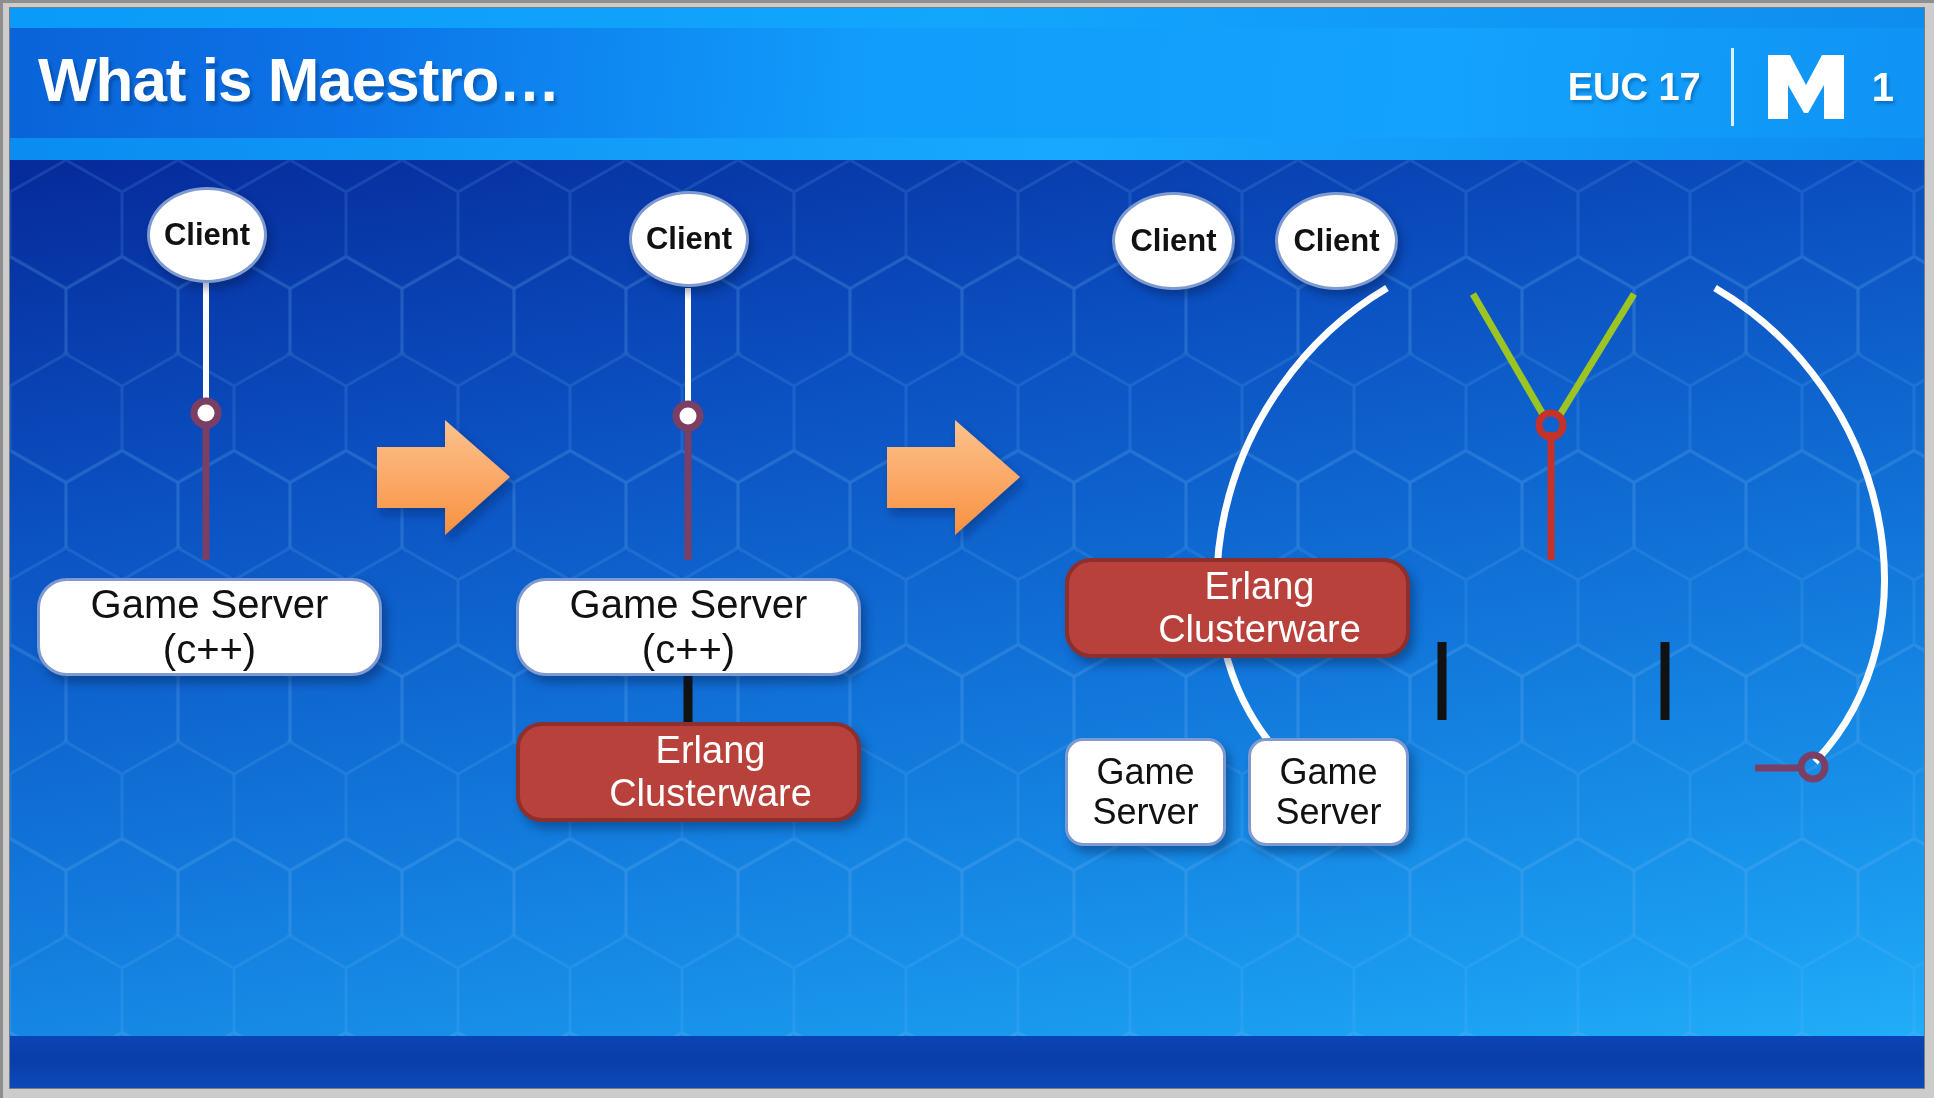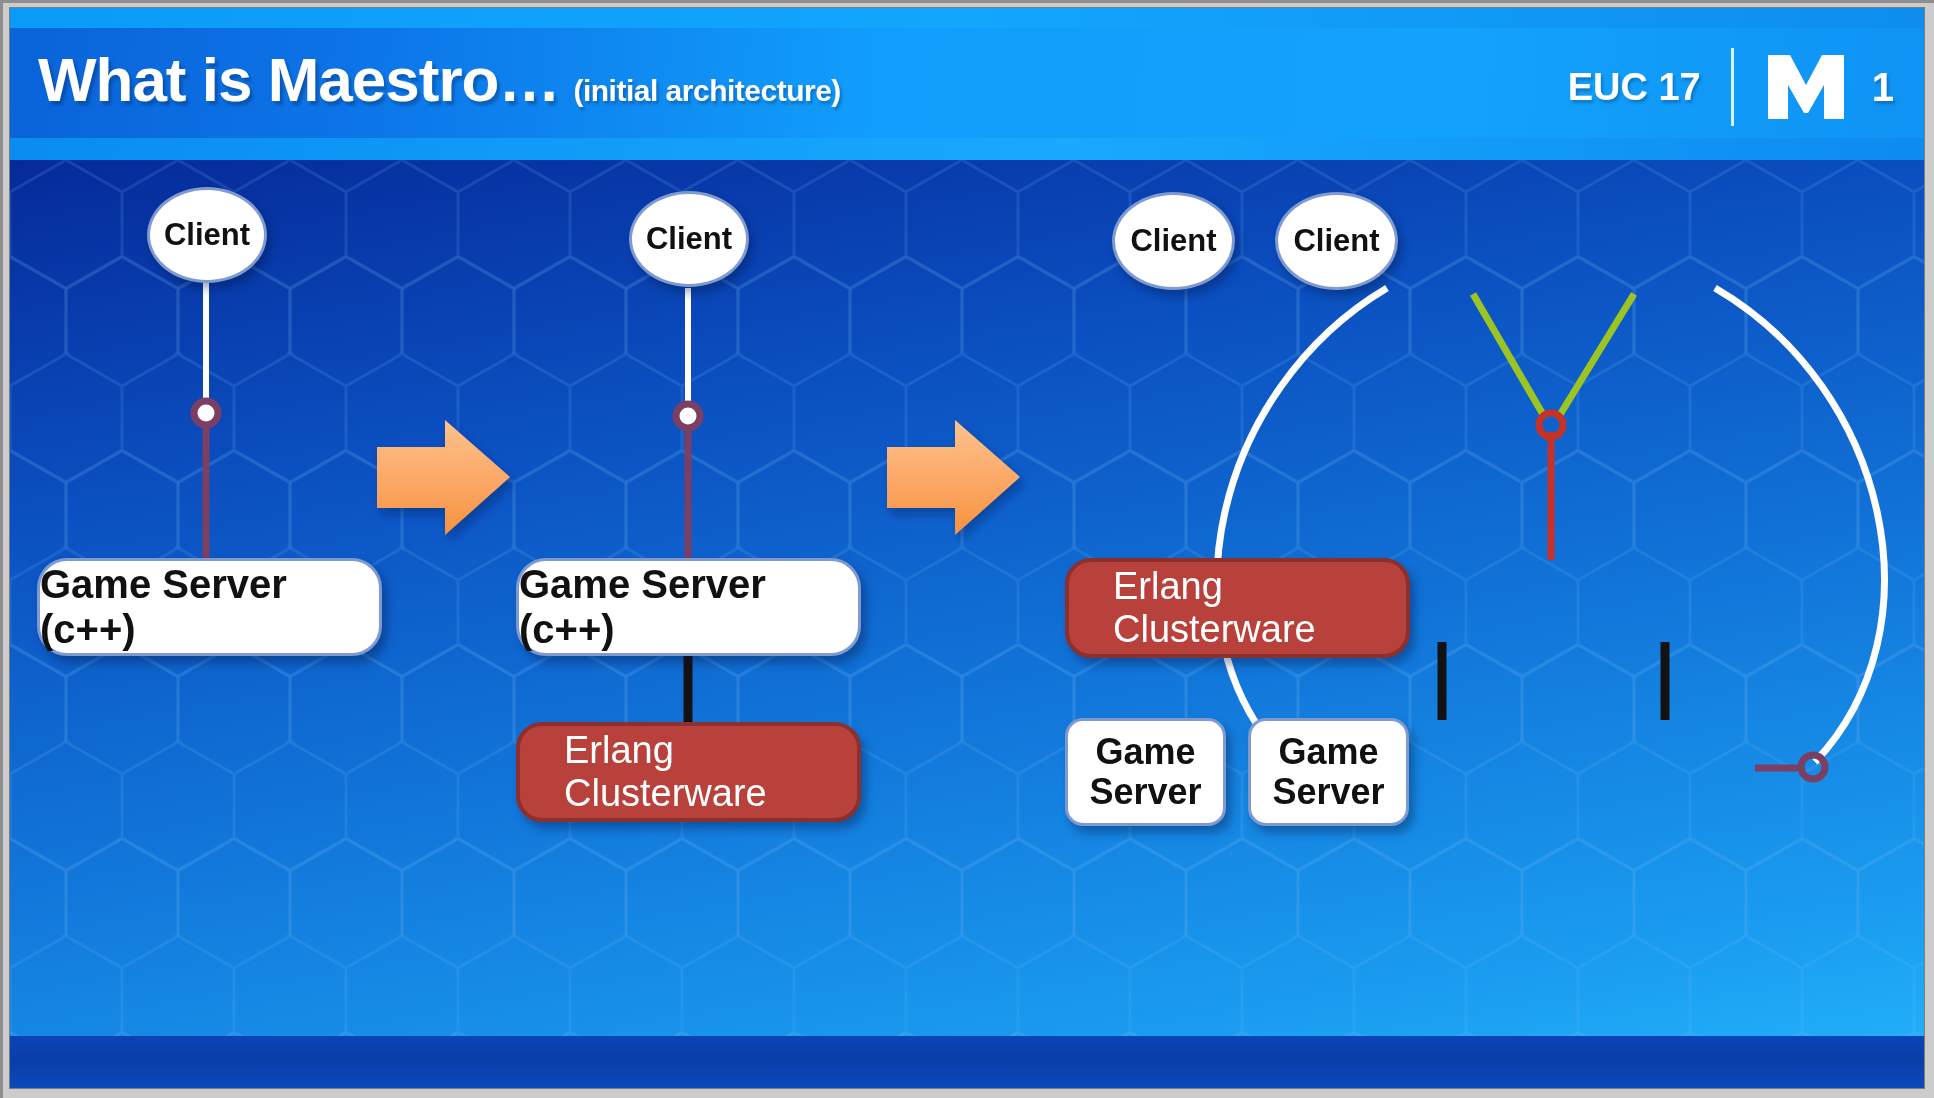--- a/index.html
+++ b/index.html
@@ -153,40 +153,42 @@
     width: 1914px;
     height: 928px;
   }
 
   
   .node {
     position: absolute;
     display: flex;
     align-items: center;
     justify-content: center;
+    text-align: center;
     box-sizing: border-box;
   }
   .node-ellipse {
     background: #ffffff;
     border: 3px solid #7f9ad0;
     border-radius: 50%;
     box-shadow: 4px 6px 9px rgba(0,20,60,0.35);
     color: #111111;
     font-size: 31px;
     font-weight: bold;
   }
   .node-box-white {
     background: #ffffff;
     border: 3px solid #7f9ad0;
     border-radius: 30px;
     box-shadow: 5px 7px 10px rgba(0,20,60,0.35);
     color: #111111;
     font-size: 40px;
-    font-weight: bold;
+    font-weight: normal;
     line-height: 1.12;
+    margin-top: 20px;
   }
   .node-box-white.small {
     font-size: 36px;
     border-radius: 18px;
   }
   .node-box-red {
     background: #b9413c;
     border: 4px solid #8d2f2c;
     border-radius: 26px;
     box-shadow: 5px 7px 10px rgba(0,20,60,0.35);
@@ -203,21 +205,20 @@
   <div class="frame-outer"></div>
 
   <div class="slide">
 
     <div class="header">
       <div class="header-topstripe"></div>
       <div class="header-botstripe"></div>
 
       <div class="title-wrap">
         <span class="title-main">What is Maestro…</span>
-        <span class="title-sub">(initial architecture)</span>
       </div>
 
       <div class="header-right">
         <span class="euc-label">EUC 17</span>
         <span class="header-divider"></span>
         <svg class="logo-m" viewBox="0 0 84 72">
           <path d="M4 4 H26 L42 34 L58 4 H80 V68 H60 V34 L44 62 H40 L24 34 V68 H4 Z" fill="#ffffff"></path>
         </svg>
         <span class="page-num">1</span>
       </div>

